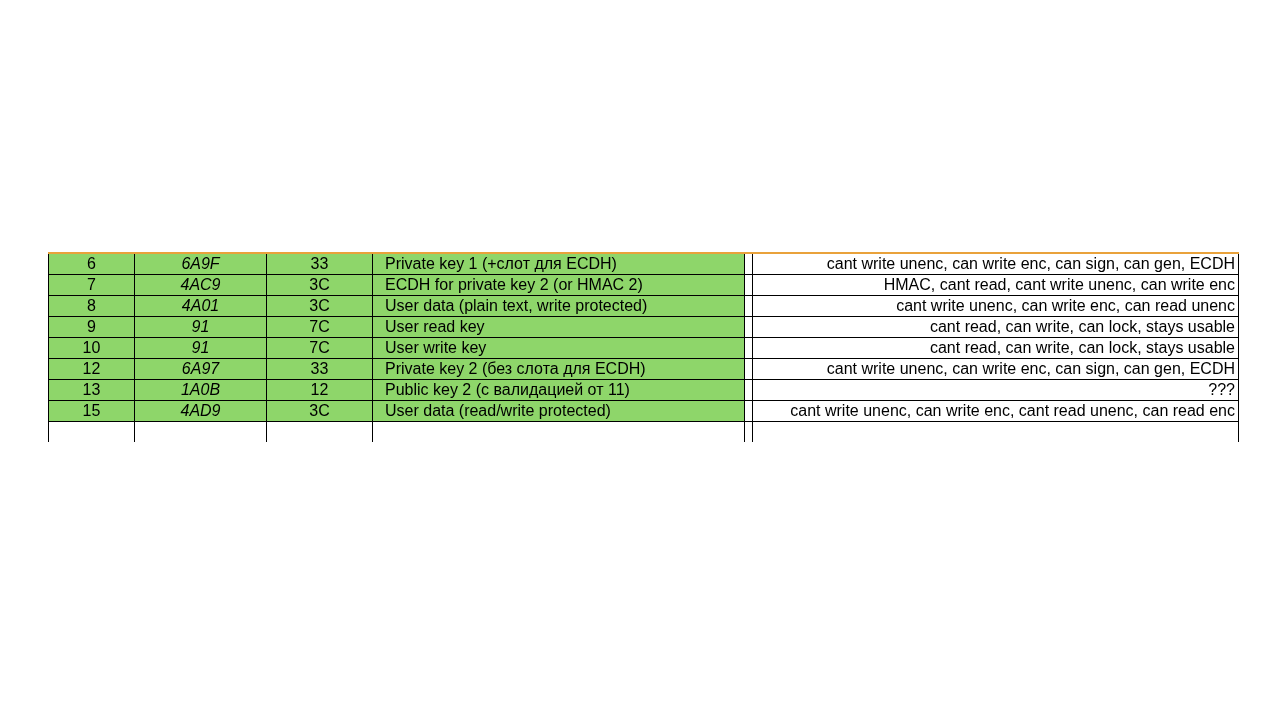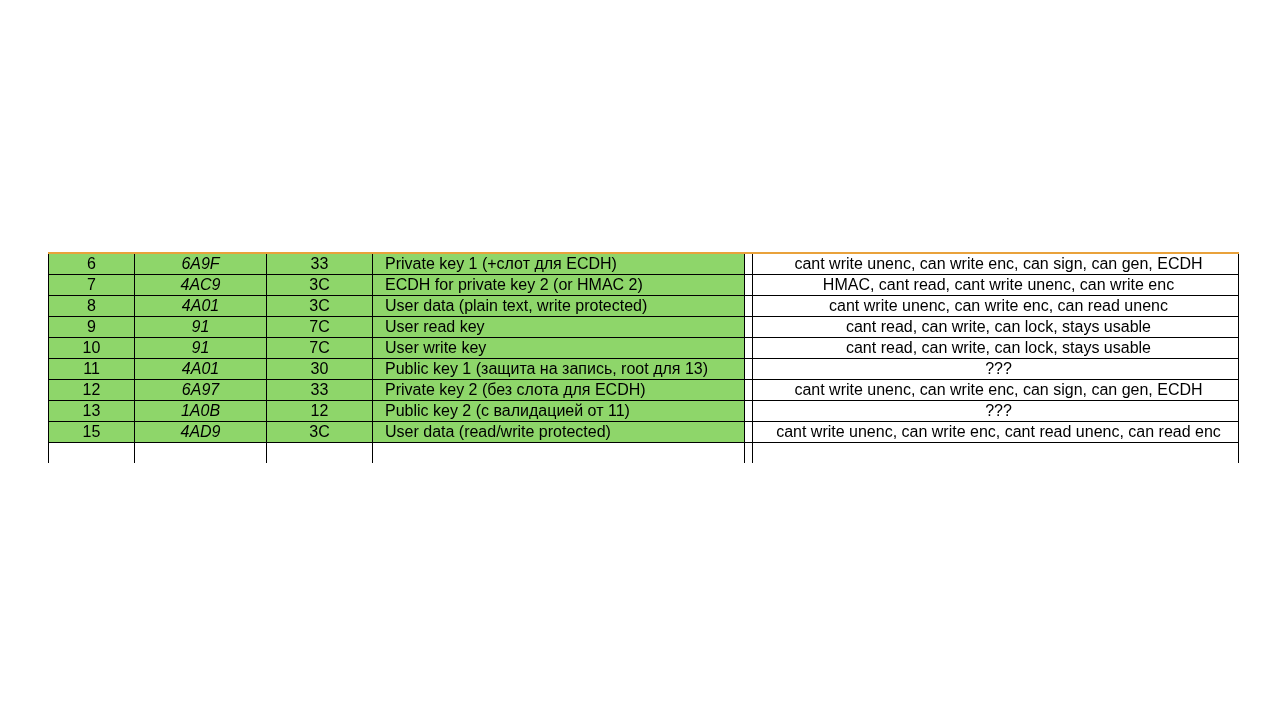--- a/index.html
+++ b/index.html
@@ -34,21 +34,21 @@
     background: #ffffff;
   }
   .top-accent td {
     border-top: 2px solid #e9a23b; 
   }
   .c-idx  { width: 86px;  text-align: center; }
   .c-hex  { width: 132px; text-align: center; font-style: italic; }
   .c-code { width: 106px; text-align: center; }
   .c-desc { width: 372px; text-align: left; padding-left: 12px; }
   .c-gap  { width: 8px;   border-left: none; border-right: none; background: #ffffff; }
-  .c-note { width: 486px; text-align: center; padding-left: 9px; }
+  .c-note { width: 486px; text-align: right; padding-left: 9px; }
   .g { background: #8ed66a; } 
   
   .tail td {
     border-top: none;
     border-bottom: none;
     background: #ffffff;
   }
   .tail .c-gap { border: none; }
 </style>
 </head>
@@ -99,28 +99,20 @@
         </tr>
         <tr>
           <td class="c-idx g">10</td>
           <td class="c-hex g">91</td>
           <td class="c-code g">7C</td>
           <td class="c-desc g">User write key</td>
           <td class="c-gap"></td>
           <td class="c-note">cant read, can write, can lock, stays usable</td>
         </tr>
         <tr>
-          <td class="c-idx g">11</td>
-          <td class="c-hex g">4A01</td>
-          <td class="c-code g">30</td>
-          <td class="c-desc g">Public key 1 (защита на запись, root для 13)</td>
-          <td class="c-gap"></td>
-          <td class="c-note">???</td>
-        </tr>
-        <tr>
           <td class="c-idx g">12</td>
           <td class="c-hex g">6A97</td>
           <td class="c-code g">33</td>
           <td class="c-desc g">Private key 2 (без слота для ECDH)</td>
           <td class="c-gap"></td>
           <td class="c-note">cant write unenc, can write enc, can sign, can gen, ECDH</td>
         </tr>
         <tr>
           <td class="c-idx g">13</td>
           <td class="c-hex g">1A0B</td>

